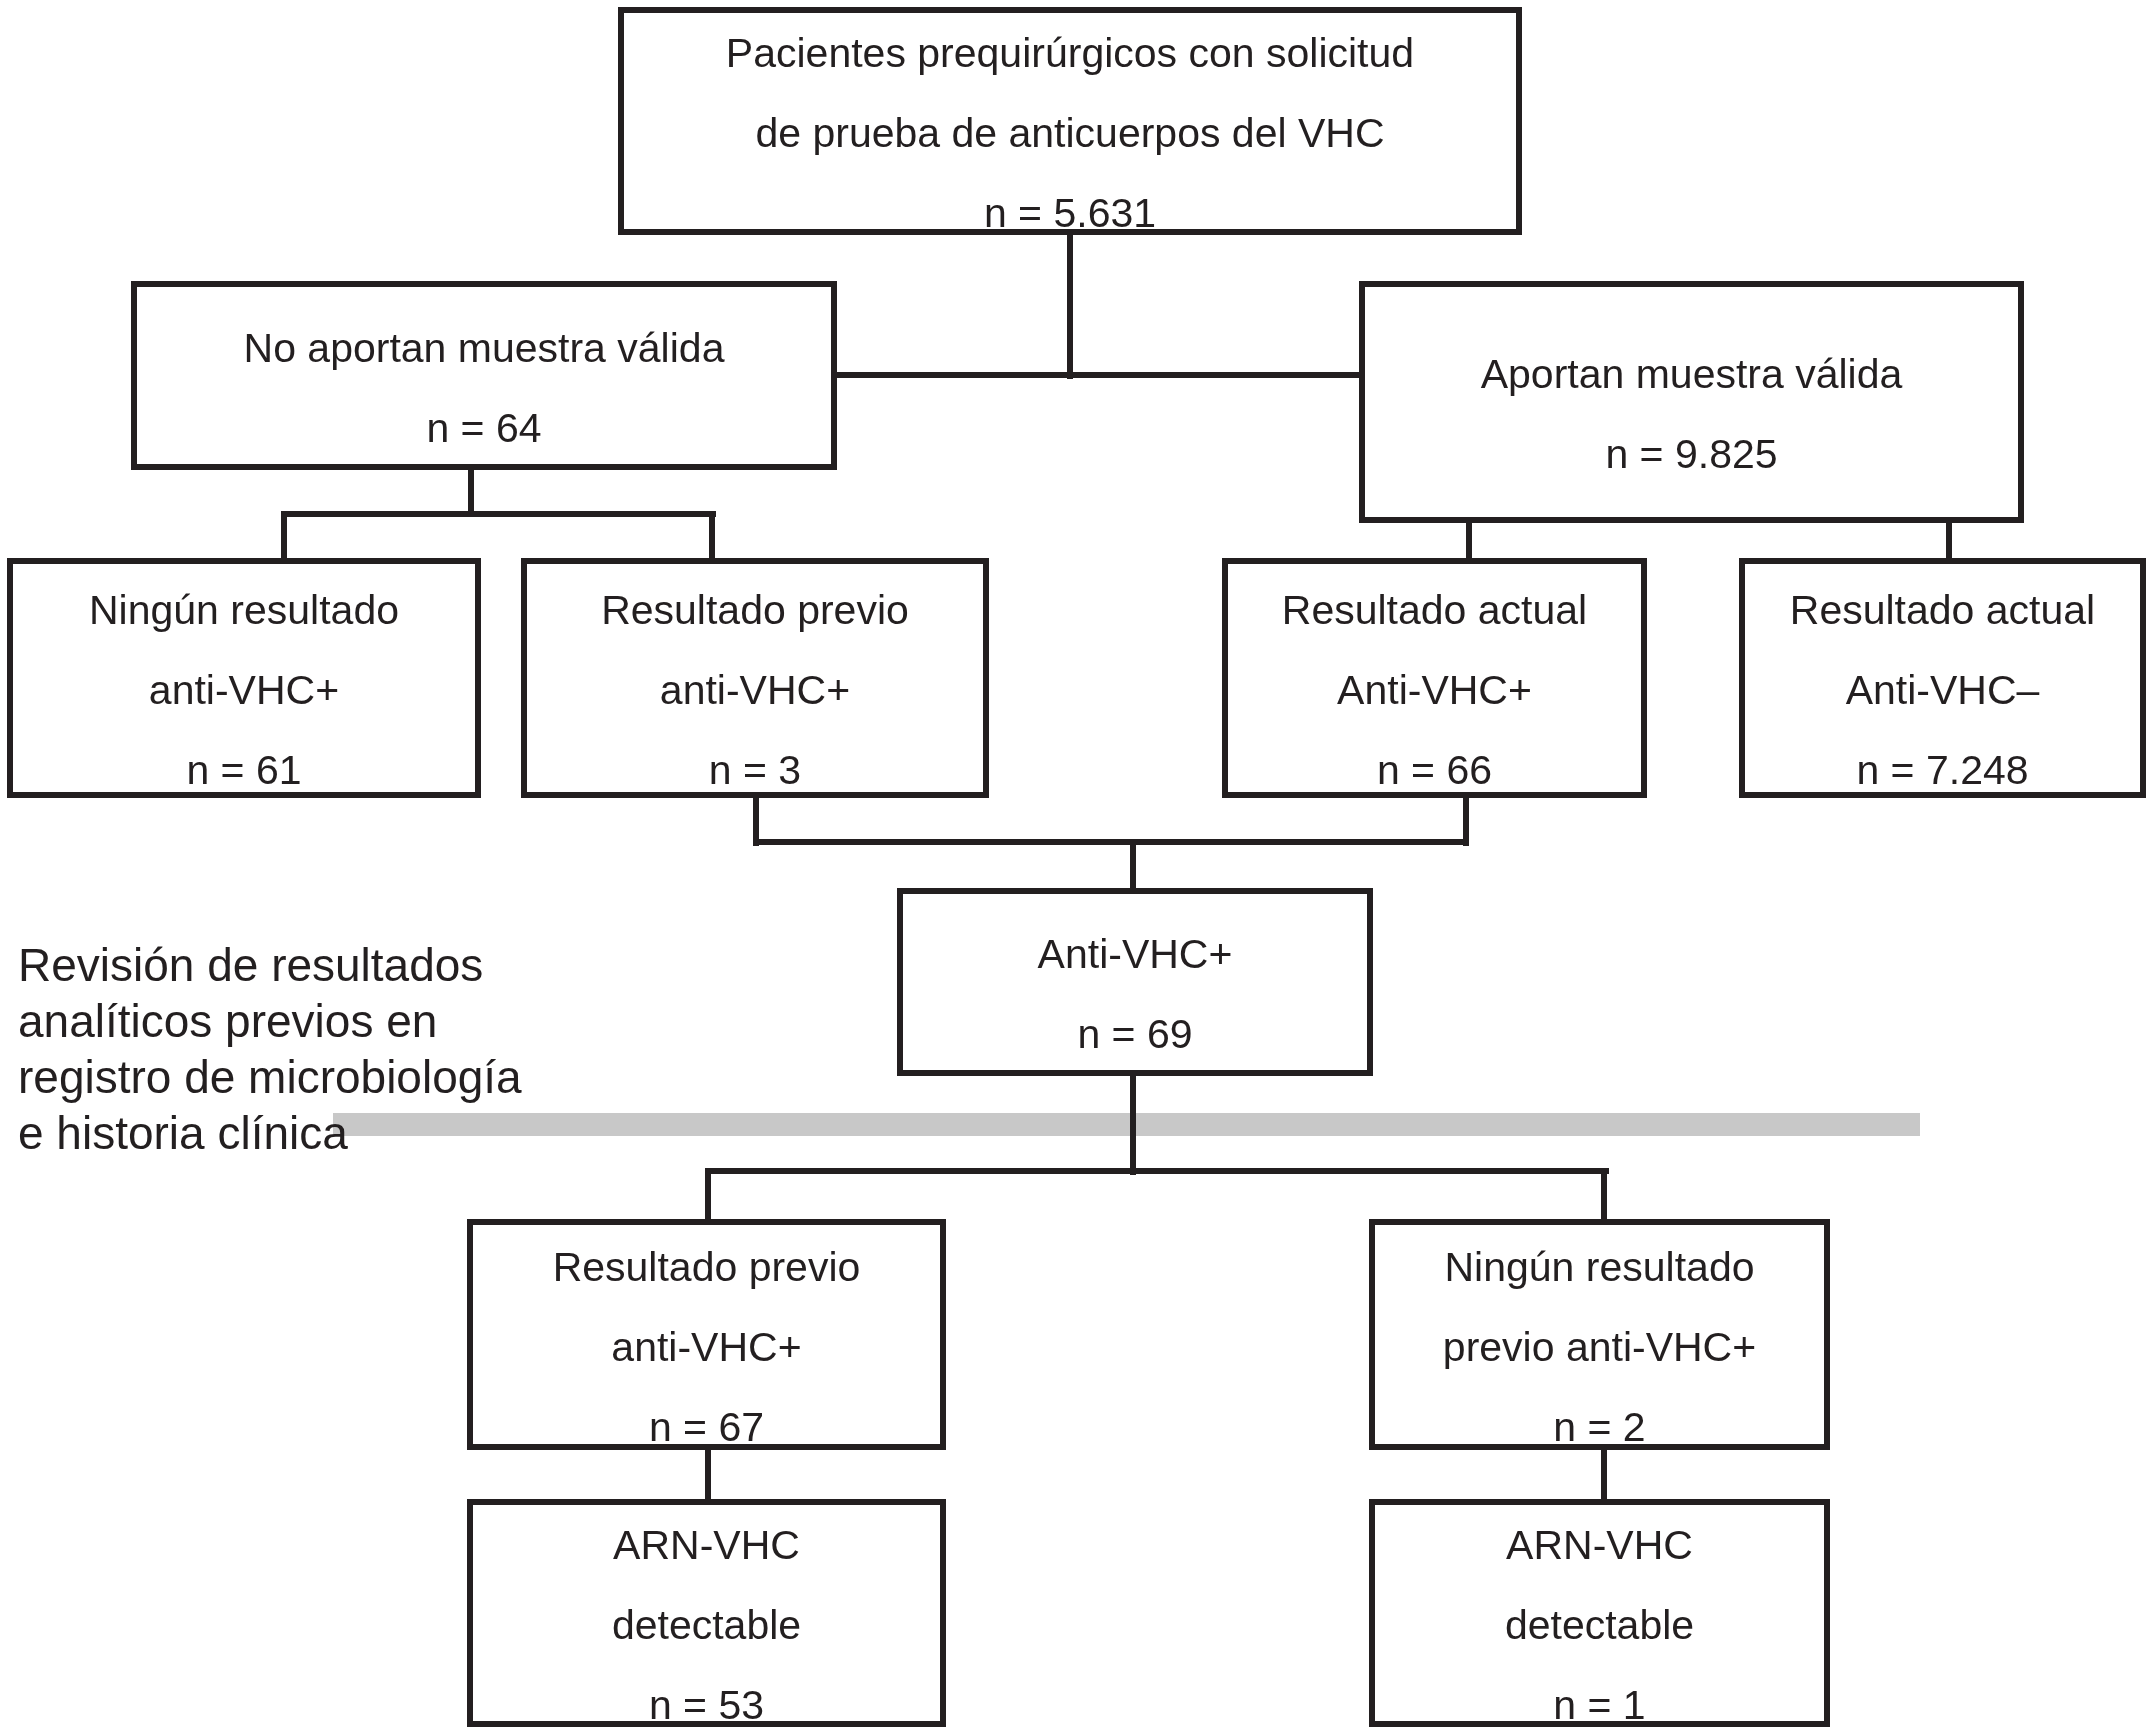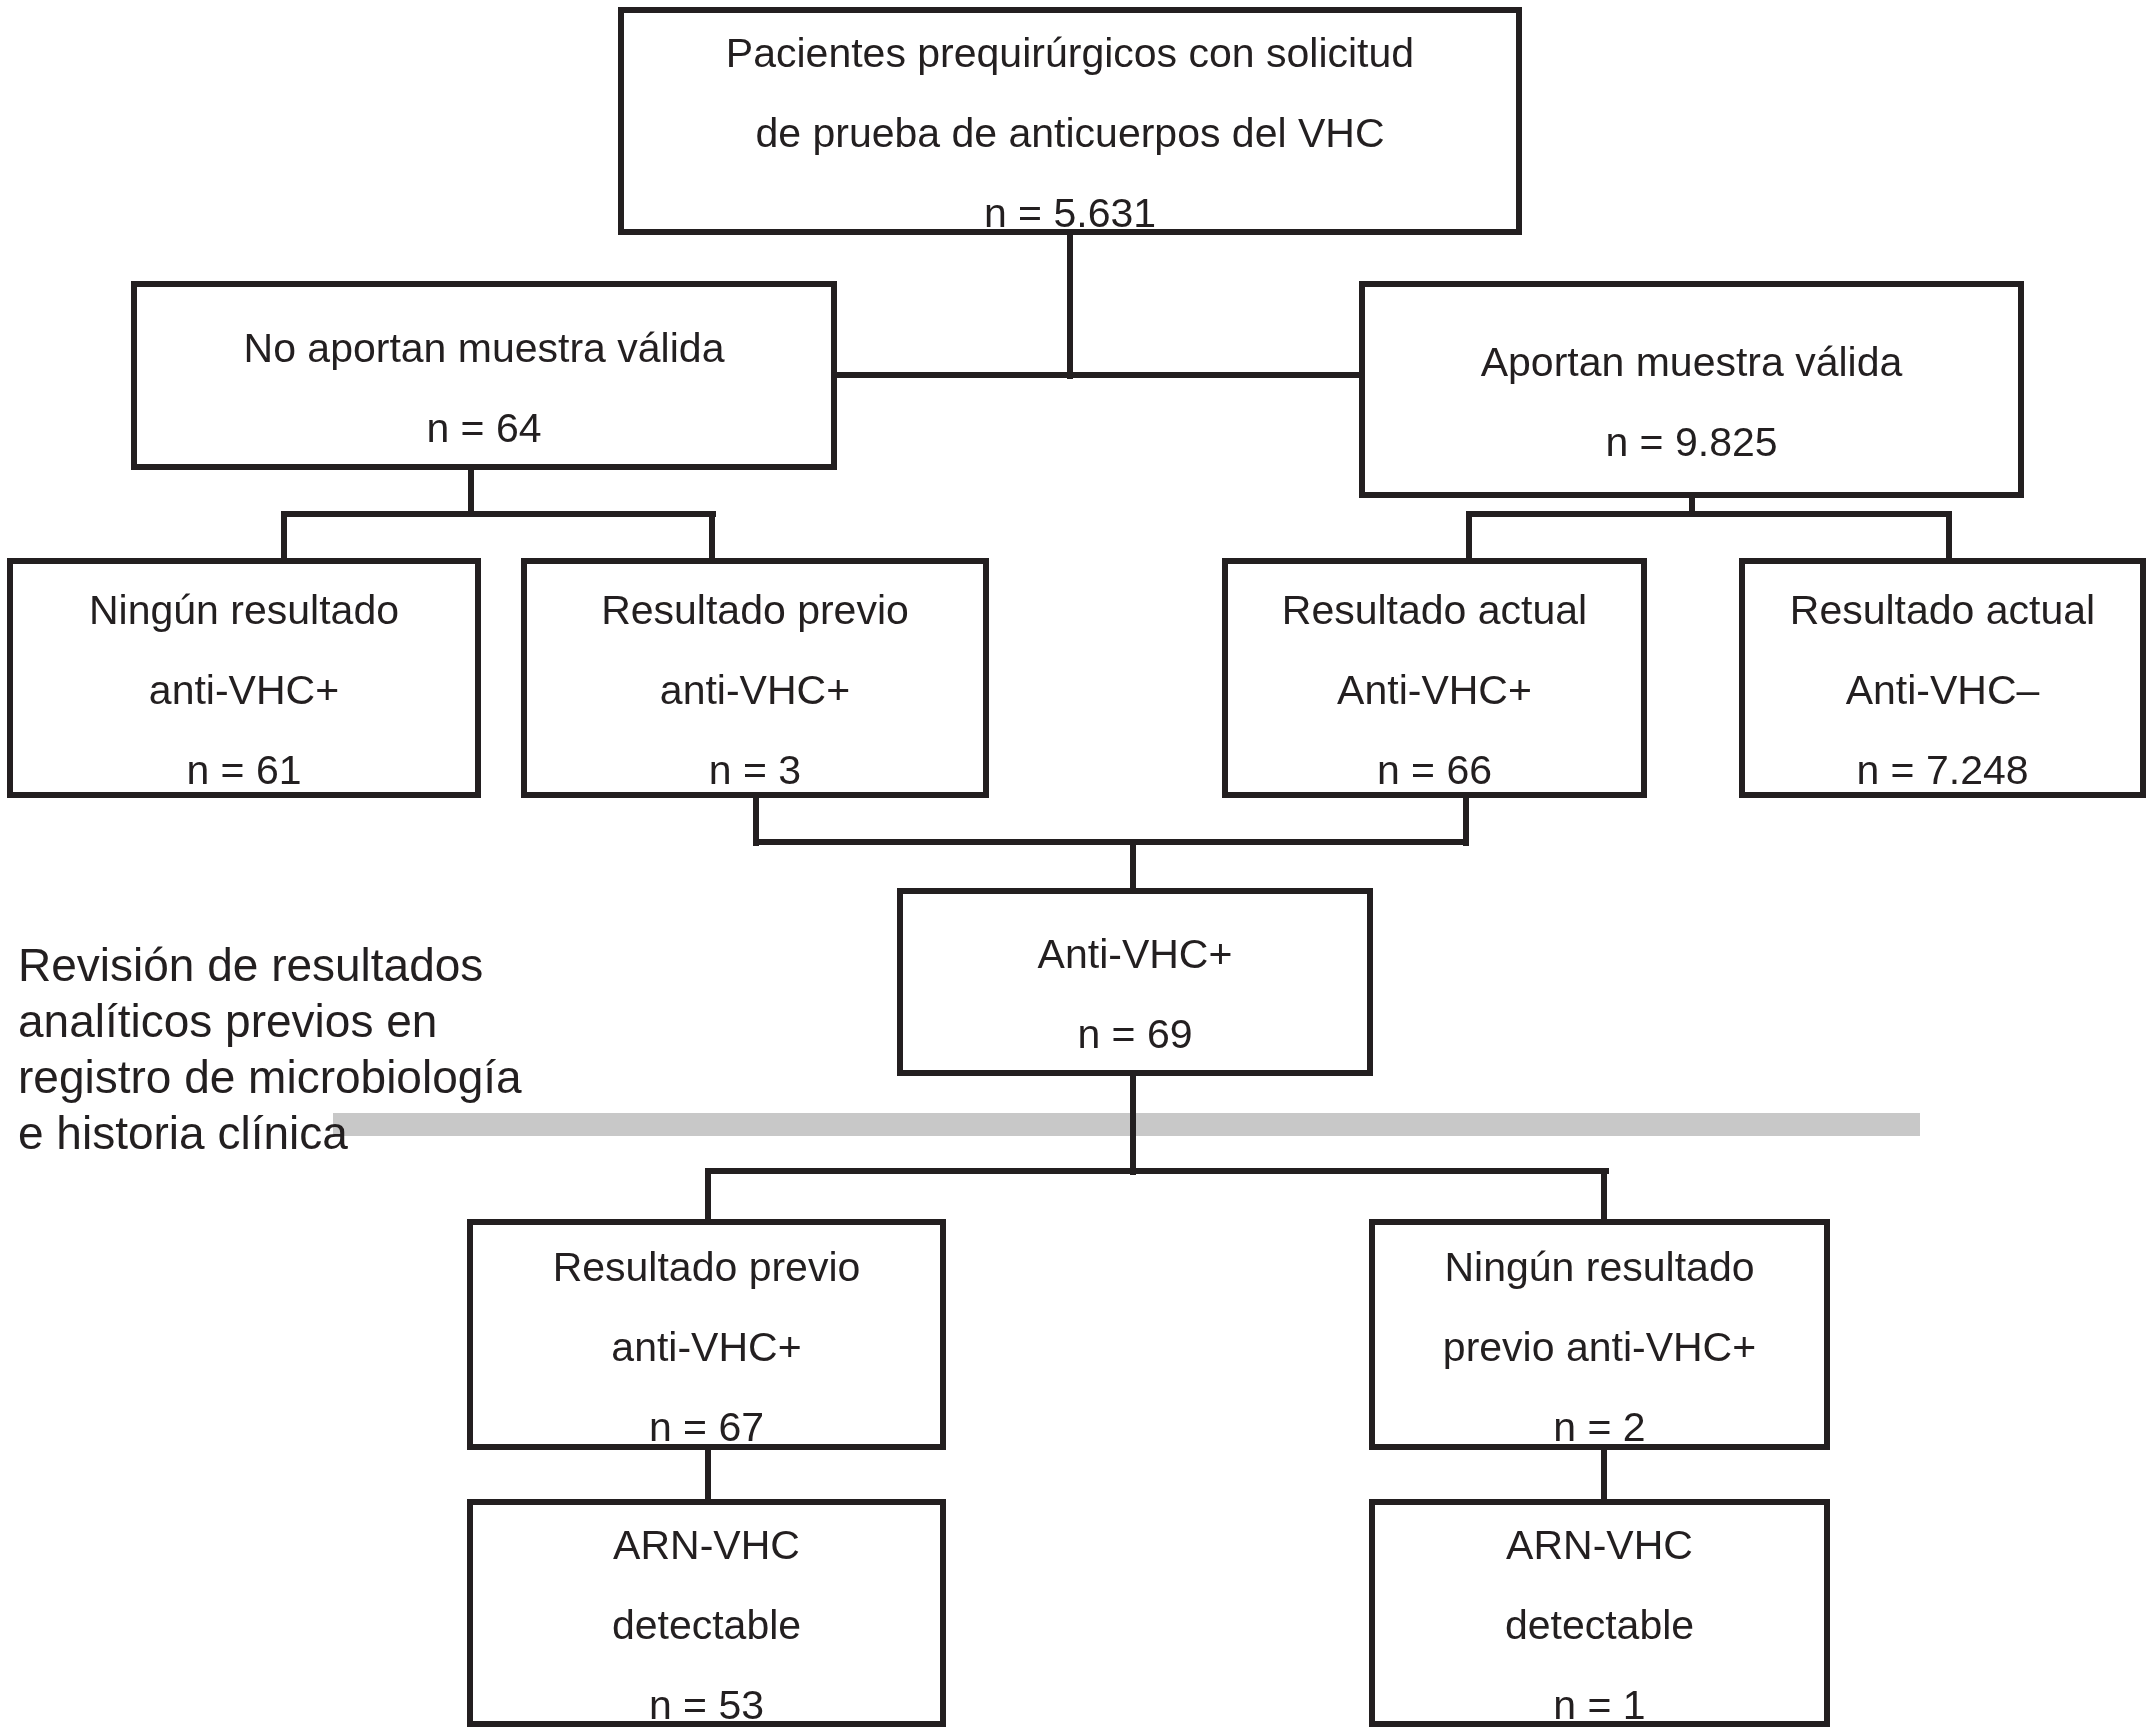--- a/index.html
+++ b/index.html
@@ -94,21 +94,21 @@
     <div class="tline">Pacientes prequirúrgicos con solicitud</div>
     <div class="tline">de prueba de anticuerpos del VHC</div>
     <div class="tline">n = 5.631</div>
   </div>
 
   <div class="box" style="left:131px;top:281px;width:706px;height:189px">
     <div class="tline">No aportan muestra válida</div>
     <div class="tline">n = 64</div>
   </div>
 
-  <div class="box" style="left:1359px;top:281px;width:665px;height:217px">
+  <div class="box" style="left:1359px;top:281px;width:665px;height:242px">
     <div class="tline">Aportan muestra válida</div>
     <div class="tline">n = 9.825</div>
   </div>
 
   <div class="box" style="left:7px;top:558px;width:474px;height:240px">
     <div class="tline">Ningún resultado</div>
     <div class="tline">anti-VHC+</div>
     <div class="tline">n = 61</div>
   </div>
 

